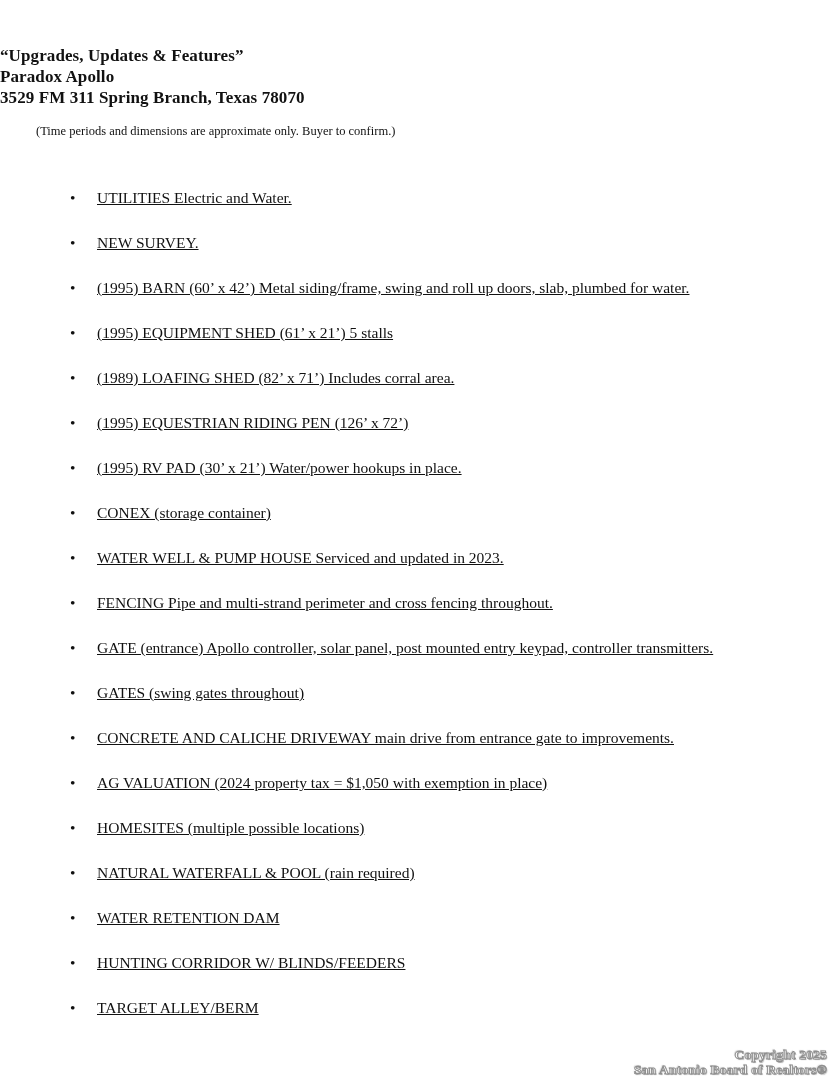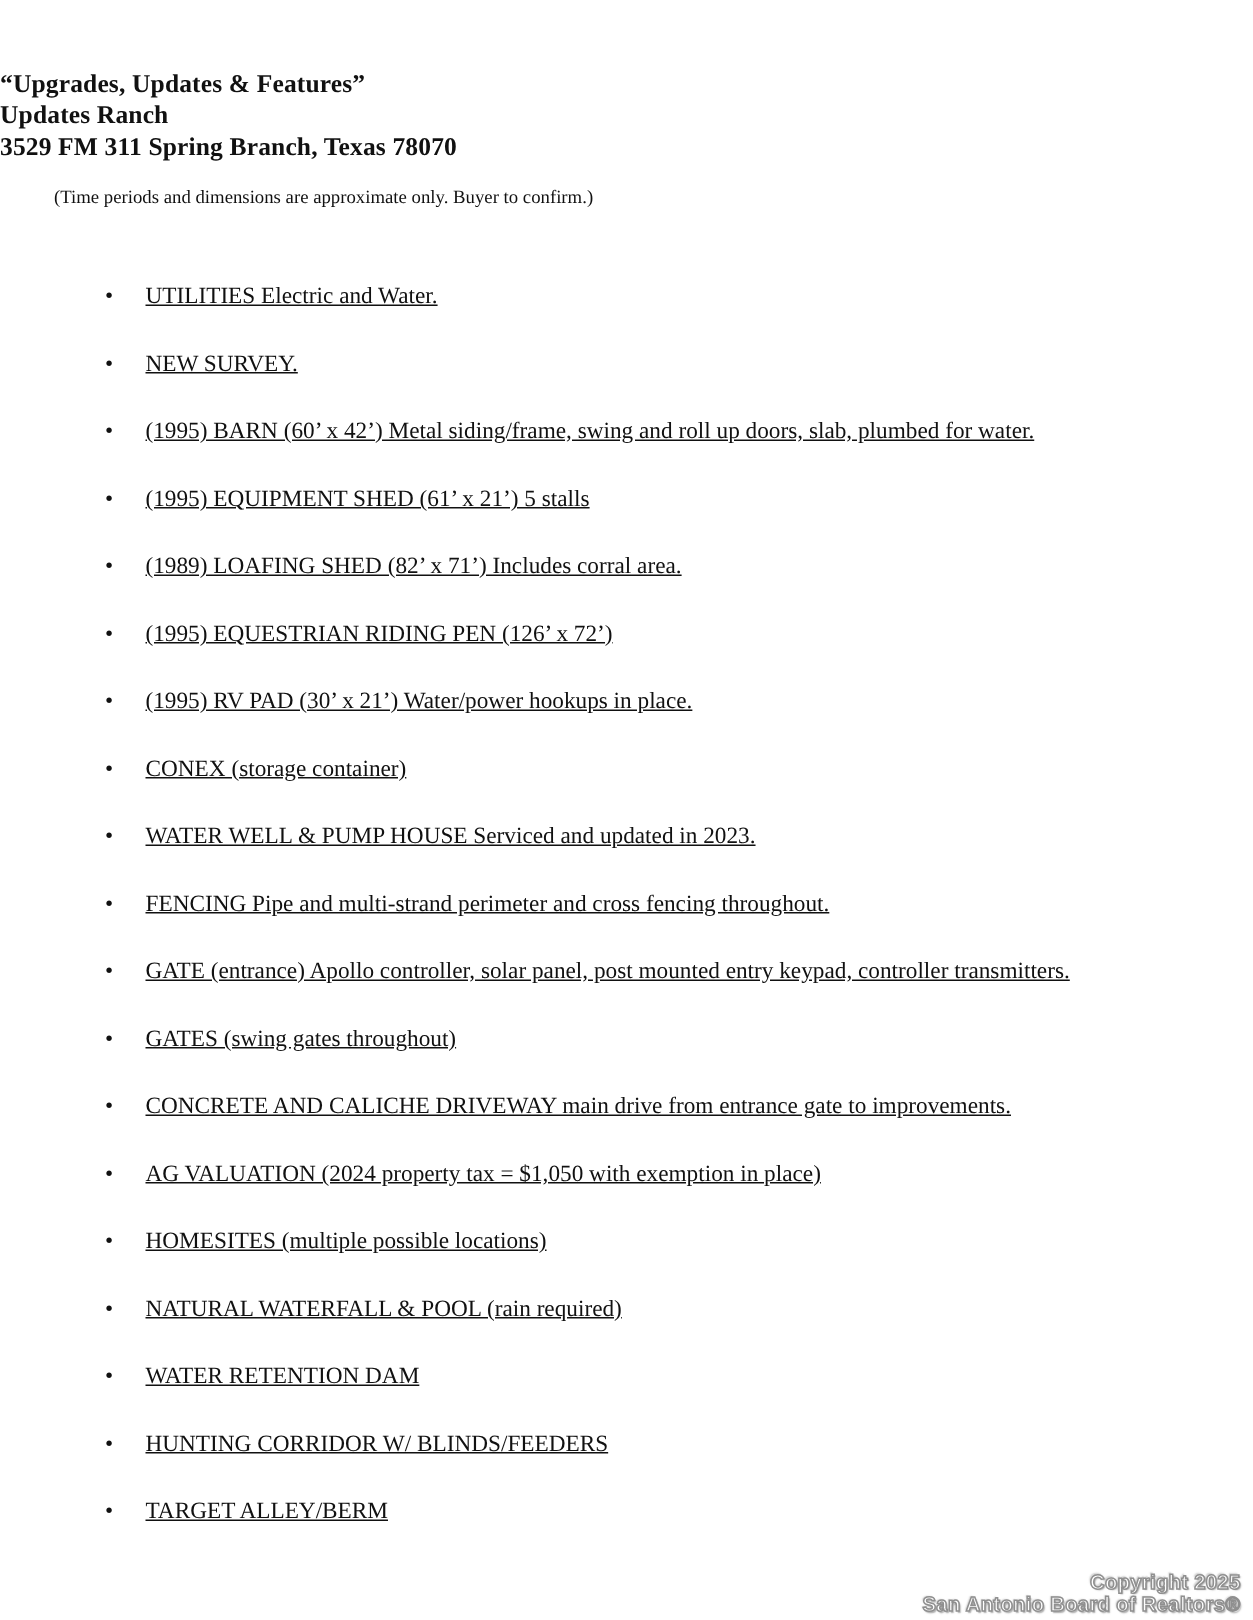--- a/index.html
+++ b/index.html
@@ -48,38 +48,38 @@
     font-size: 15.5px;
     line-height: 16.5px;
   }
   .item-text { flex: 1; text-decoration: underline; }
 
   .watermark {
     position: absolute;
     right: 8px;
     bottom: 3px;
     text-align: right;
-    font-family: Liberation Sans, sans-serif;
+    font-family: Liberation Serif, serif;
     font-weight: 700;
     font-size: 13.5px;
     line-height: 15px;
     color: #ffffff;
     -webkit-text-stroke: 1px #8f8f8f;
     text-shadow: 1px 1px 1px rgba(100,100,100,0.55), -1px -1px 1px rgba(160,160,160,0.45);
     letter-spacing: 0.2px;
   }
 </style>
 </head>
 <body>
 
 <div class="page">
 
   <header>
     <h1 class="doc-title">“Upgrades, Updates &amp; Features”</h1>
-    <h2 class="doc-subtitle">Updates Ranch</h2>
+    <h2 class="doc-subtitle">Paradox Apollo</h2>
     <h3 class="doc-address">3529 FM 311 Spring Branch, Texas 78070</h3>
     <p class="doc-note">(Time periods and dimensions are approximate only.  Buyer to confirm.)</p>
   </header>
 
   <ul class="features" id="feature-list">
       <li>
         <span class="bullet">•</span>
         <span class="item-text">UTILITIES Electric and Water.</span>
       </li>
       <li>

